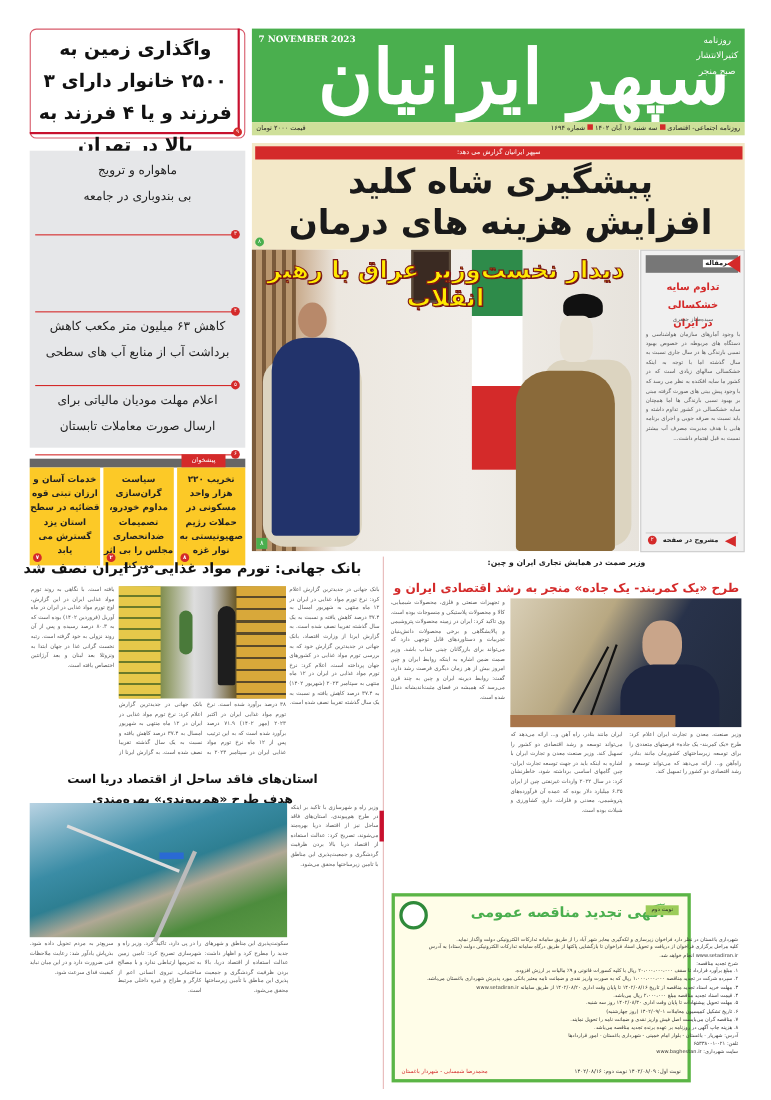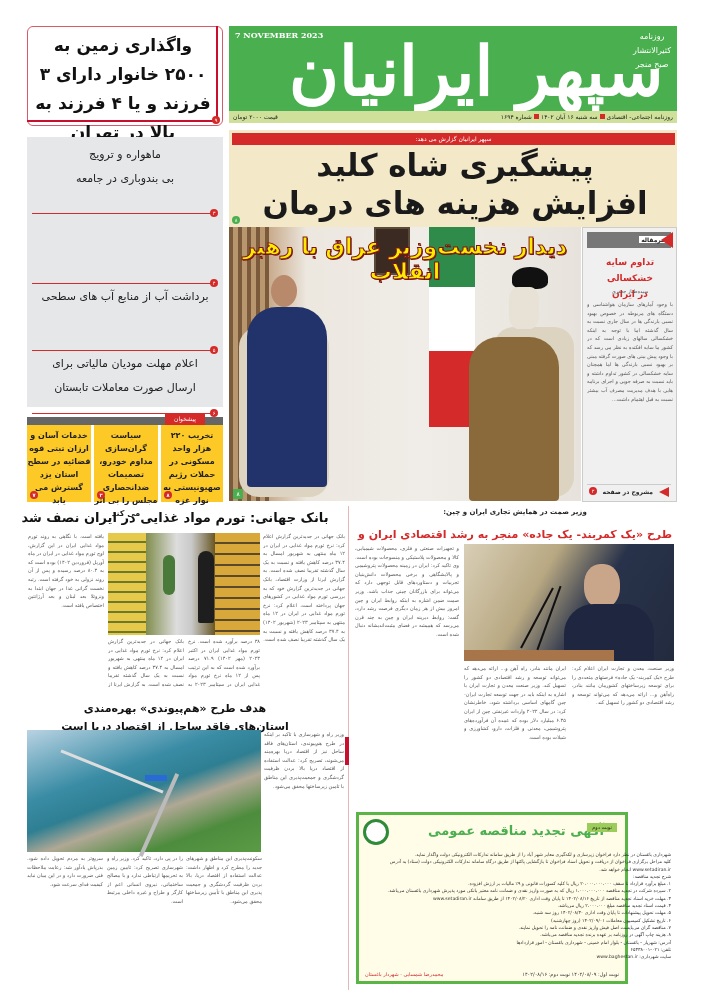--- a/index.html
+++ b/index.html
@@ -18,21 +18,21 @@
 #toplbox-line{left:27px;top:120px;width:190px;height:1.5px;background:#c8102e}
 #toplbox-vline{left:216px;top:26px;width:1.5px;height:94px;background:#c8102e}
 .dot{width:8px;height:8px;border-radius:50%;background:#d42a2a;color:#fff;font-size:5px;line-height:8px;text-align:center}
 
 #sidebar{left:27px;top:137px;width:196px;height:270px;background:#e6e7e9}
 .side-item{position:absolute;left:0;width:196px;text-align:center;font-size:11px;line-height:24px;color:#222}
 .side-rule{position:absolute;left:5px;width:182px;height:1px;background:#d42a2a}
 
 #tri-bar{left:27px;top:417px;width:196px;height:8px;background:#666}
 #tri-tag{left:165px;top:413px;width:40px;height:12px;background:#d42a2a;color:#fff;font-size:6px;line-height:12px;text-align:center}
-.tri{position:absolute;top:425px;height:77px;background:#fcc927;font-weight:bold;font-size:8px;line-height:13px;text-align:center;padding-top:4px;color:#222}
+.tri{position:absolute;top:425px;height:89px;background:#fcc927;font-weight:bold;font-size:8px;line-height:13px;text-align:center;padding-top:4px;color:#222}
 
 #main-head-area{left:229px;top:130px;width:448px;height:97px;background:#f3e8c8}
 #main-redbar{left:232px;top:133px;width:443px;height:12px;background:#d42a2a;color:#fff;font-size:6px;line-height:12px;text-align:center}
 #main-headline{left:240px;top:146px;width:430px;text-align:center;font-weight:bold;font-size:31px;line-height:38px;color:#1a1a1a}
 
 #photo1{left:229px;top:227px;width:352px;height:274px;background:linear-gradient(90deg,#8a6a4a 0%,#c4a381 10%,#ece7df 22%,#f0ede8 55%,#e7e3dc 100%);overflow:hidden}
 #photo1-caption{left:4px;top:7px;width:344px;text-align:center;font-weight:bold;font-size:22px;color:#ffea00;-webkit-text-stroke:1px #7a1515;text-shadow:1px 1px 0 #7a1515}
 
 #op-col{left:582px;top:227px;width:95px;height:275px;background:#f0f0f0;border:1px solid #ccc}
 #op-tag{left:4px;top:4px;width:84px;height:16px;background:#777;}
@@ -91,20 +91,21 @@
     <div>ماهواره و ترویج</div>
     <div>بی بندوباری در جامعه</div>
   </div>
   <div class="side-rule" style="top:76px"></div>
   <div class="abs dot" style="left:183px;top:72px">۳</div>
 
   <div class="side-rule" style="top:146px"></div>
   <div class="abs dot" style="left:183px;top:142px">۴</div>
 
   <div class="side-item" style="top:148px">
+    <div>کاهش ۶۳ میلیون متر مکعب کاهش</div>
     <div>برداشت آب از منابع آب های سطحی</div>
   </div>
   <div class="side-rule" style="top:213px"></div>
   <div class="abs dot" style="left:183px;top:209px">۵</div>
 
   <div class="side-item" style="top:215px">
     <div>اعلام مهلت مودیان مالیاتی برای</div>
     <div>ارسال صورت معاملات تابستان</div>
   </div>
 </div>
@@ -189,22 +190,22 @@
   <div class="abs" style="left:100px;top:60px;width:90px;height:57px;background:#1e2640;border-radius:30px 30px 0 0"></div>
   <div class="abs" style="left:0;top:106px;width:150px;height:11px;background:#a8754a"></div>
   <div class="abs" style="left:72px;top:40px;width:2px;height:68px;background:#111;transform:rotate(28deg)"></div>
   <div class="abs" style="left:84px;top:40px;width:2px;height:68px;background:#111;transform:rotate(20deg)"></div>
 </div>
 <div class="abs lines rtl" style="left:355px;top:544px;width:104px;height:262px;overflow:hidden">و تجهیزات صنعتی و فلزی، محصولات شیمیایی، کالا و محصولات پلاستیکی و منسوجات بوده است. وی تاکید کرد: ایران در زمینه محصولات پتروشیمی و پالایشگاهی و برخی محصولات دانش‌بنیان تجربیات و دستاوردهای قابل توجهی دارد که می‌تواند برای بازرگانان چینی جذاب باشد. وزیر صمت ضمن اشاره به اینکه روابط ایران و چین امروز بیش از هر زمان دیگری فرصت رشد دارد، گفت: روابط دیرینه ایران و چین به چند قرن می‌رسد که همیشه در فضای مثبت‌اندیشانه دنبال شده است.</div>
 <div class="abs lines rtl" style="left:464px;top:664px;width:102px;height:142px;overflow:hidden">ایران مانند بنادر، راه آهن و... ارائه می‌دهد که می‌تواند توسعه و رشد اقتصادی دو کشور را تسهیل کند. وزیر صنعت معدن و تجارت ایران با اشاره به اینکه باید در جهت توسعه تجارت ایران- چین گامهای اساسی برداشته شود، خاطرنشان کرد: در سال ۲۰۲۲ واردات غیرنفتی چین از ایران ۶.۳۵ میلیارد دلار بوده که عمده آن فرآورده‌های پتروشیمی، معدنی و فلزات، دارو، کشاورزی و شیلات بوده است.</div>
 <div class="abs lines rtl" style="left:572px;top:664px;width:102px;height:142px;overflow:hidden">وزیر صنعت، معدن و تجارت ایران اعلام کرد: طرح «یک کمربند- یک جاده» فرصتهای متعددی را برای توسعه زیرساختهای کشورمان مانند بنادر، راه‌آهن و... ارائه می‌دهد که می‌تواند توسعه و رشد اقتصادی دو کشور را تسهیل کند.</div>
 
 <div id="port-title" class="abs rtl">
+  <div>استان‌های فاقد ساحل از اقتصاد دریا است</div>
   <div>هدف طرح «هم‌پیوندی» بهره‌مندی</div>
-  <div>استان‌های فاقد ساحل از اقتصاد دریا است</div>
 </div>
 <div id="port-photo" class="abs">
   <div class="abs" style="left:30px;top:40px;width:110px;height:3px;background:#ddd;transform:rotate(22deg)"></div>
   <div class="abs" style="left:130px;top:40px;width:4px;height:90px;background:#bbb;transform:rotate(24deg)"></div>
   <div class="abs" style="left:118px;top:45px;width:22px;height:6px;background:#2a6ad4"></div>
 </div>
 <div class="abs lines rtl" style="left:264px;top:730px;width:80px;height:262px;overflow:hidden">وزیر راه و شهرسازی با تاکید بر اینکه در طرح هم‌پیوندی، استان‌های فاقد ساحل نیز از اقتصاد دریا بهره‌مند می‌شوند، تصریح کرد: عدالت استفاده از اقتصاد دریا بالا بردن ظرفیت گردشگری و جمعیت‌پذیری این مناطق با تامین زیرساختها محقق می‌شود.</div>
 <div class="abs lines rtl" style="left:186px;top:854px;width:76px;height:130px;overflow:hidden">سکونت‌پذیری این مناطق و شهرهای جدید را مطرح کرد و اظهار داشت: عدالت استفاده از اقتصاد دریا، بالا بردن ظرفیت گردشگری و جمعیت پذیری این مناطق با تأمین زیرساختها محقق می‌شود.</div>
 <div class="abs lines rtl" style="left:107px;top:854px;width:76px;height:130px;overflow:hidden">را در پی دارد، تاکید کرد. وزیر راه و شهرسازی تصریح کرد: تامین زمین به تحریمها ارتباطی ندارد و با مصالح ساختمانی، نیروی انسانی اعم از کارگر و طراح و غیره داخلی مرتبط است.</div>
 <div class="abs lines rtl" style="left:27px;top:854px;width:76px;height:130px;overflow:hidden">سریع‌تر به مردم تحویل داده شود. بذرپاش یادآور شد: رعایت ملاحظات فنی ضرورت دارد و در این میان نباید کیفیت فدای سرعت شود.</div>

